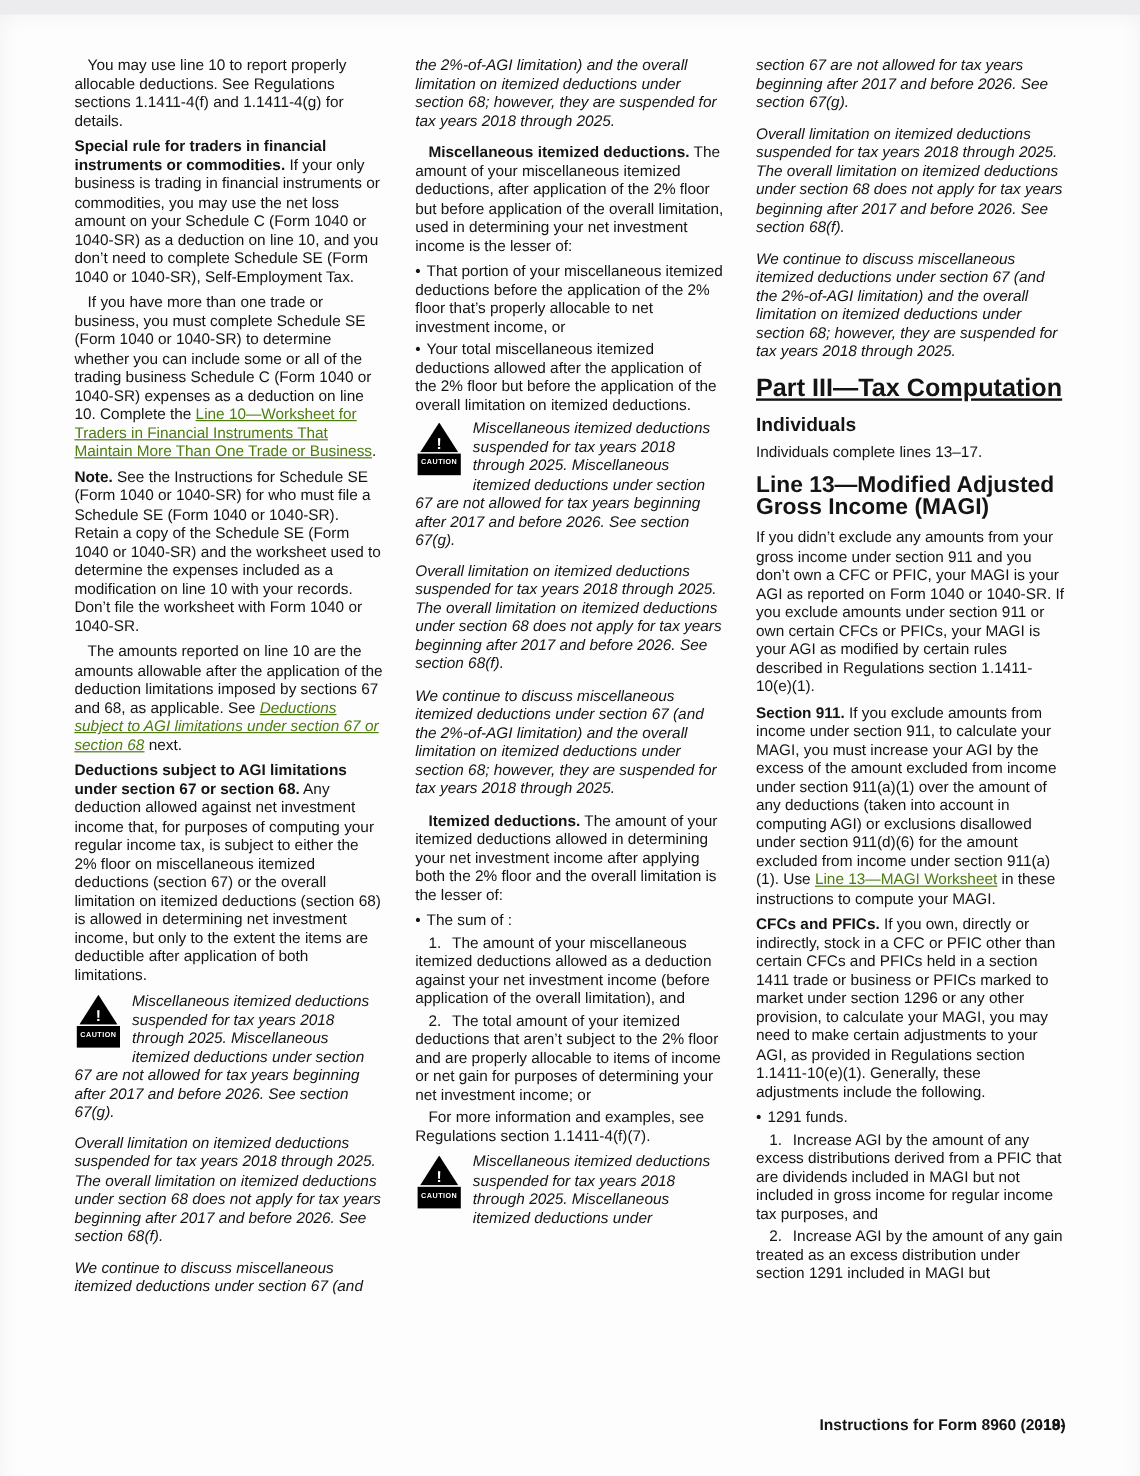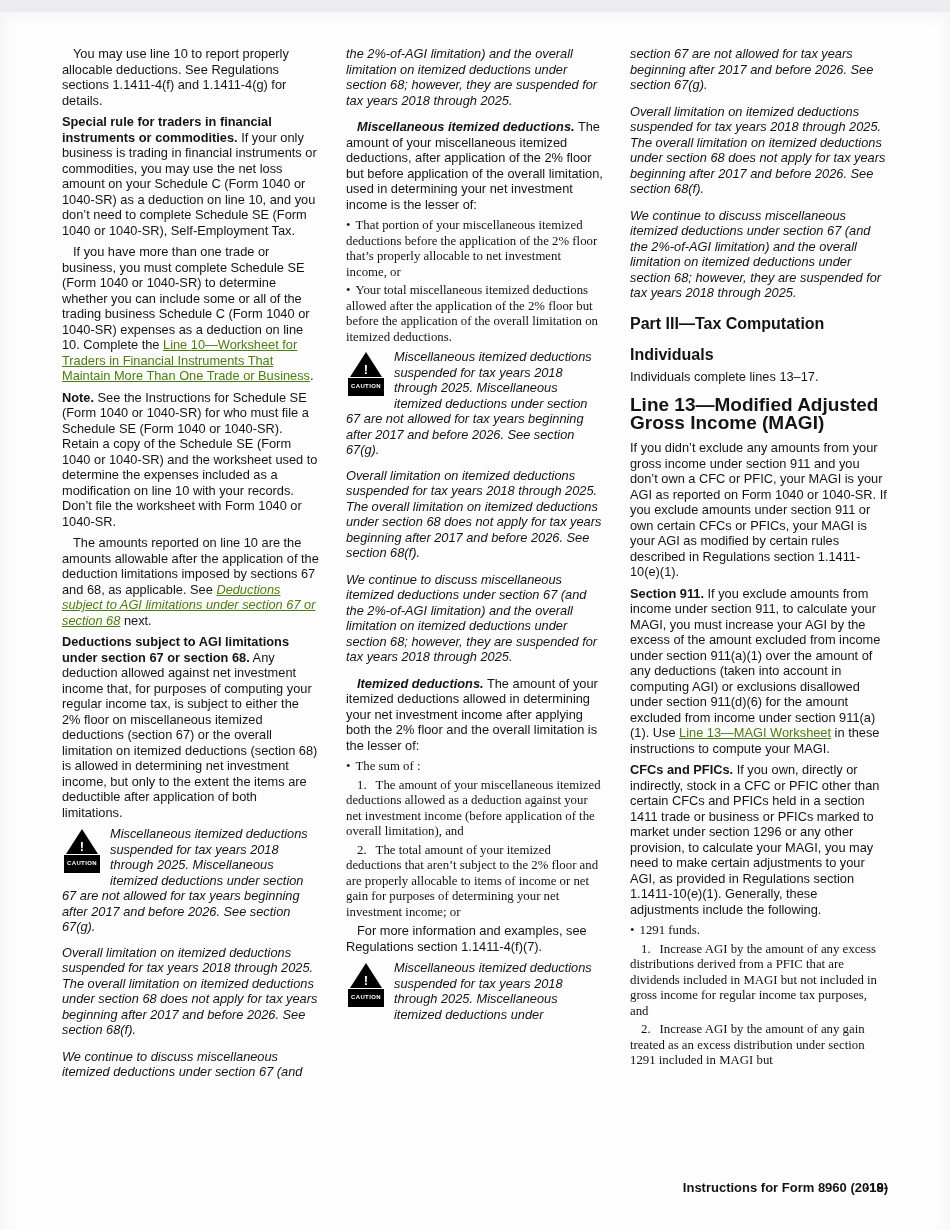--- a/index.html
+++ b/index.html
@@ -21,41 +21,41 @@
     padding:34px 62px 0 62px;
     height:1126px;
     overflow:hidden;
   }
   .col { width:258px; flex:0 0 258px; }
 
   p { margin:0 0 6px 0; }
   p.it { font-style:italic; margin-bottom:11px; }
   .ind { text-indent:11px; }
   .lead { font-weight:bold; }
-  .leadbi { font-weight:bold; font-style:italic; }
+  .leadbi { font-weight:bold; }
   .link { color:#4d7c0f; text-decoration:underline; cursor:pointer; }
   .link.it { font-style:italic; }
 
-  .li { margin:0 0 3px 0;font-family:Liberation Serif, serif; }
+  .li { margin:0 0 3px 0; }
   .bm { margin-right:5px; }
   .numi { text-indent:11px; }
   .nm { margin-right:9px; }
 
   
   .caution { margin:4px 0 10px 0; font-style:italic; overflow:hidden; }
   .cicon { float:left; width:40px; margin:3px 8px 1px 0; text-align:center; font-style:normal; }
   .ctri { width:32px; height:25px; margin:0 auto; background:#000;
           clip-path:polygon(50% 0, 100% 100%, 0 100%); position:relative; }
   .ctri span { position:absolute; left:0; right:0; bottom:0; color:#fff;
                font-weight:bold; font-size:13px; line-height:15px; }
   .clabel { margin:1px auto 0 auto; width:36px; background:#000; color:#fff;
             font-weight:bold; font-size:6px; letter-spacing:0.4px; padding:1px 0; }
 
   
-  .h-part { font-size:16px; line-height:24px; font-weight:bold; margin:8px 0 9px 0; }
+  .h-part { font-size:21px; line-height:24px; font-weight:bold; margin:8px 0 9px 0;text-decoration:underline; }
   .h-sub  { font-size:16px; line-height:19px; font-weight:bold; margin:2px 0 5px 0; }
   .h-line { font-size:19px; line-height:18px; font-weight:bold; margin:12px 0 8px 0; }
 
   
   .footer { position:absolute; left:62px; right:62px; top:1168px;
             font-weight:bold; font-size:13px; }
   .footer .pn { position:absolute; left:0; right:0; text-align:right; }
   .footer .dt { position:absolute; right:0; }
 </style>
 </head>

